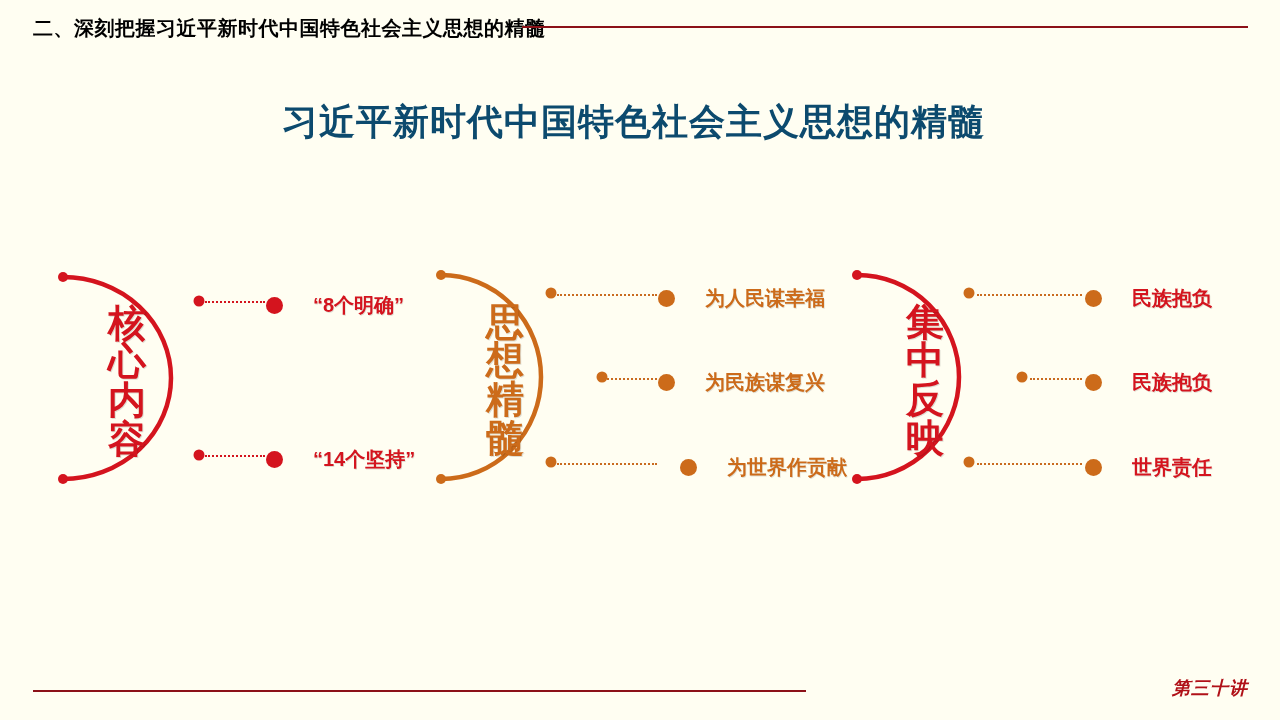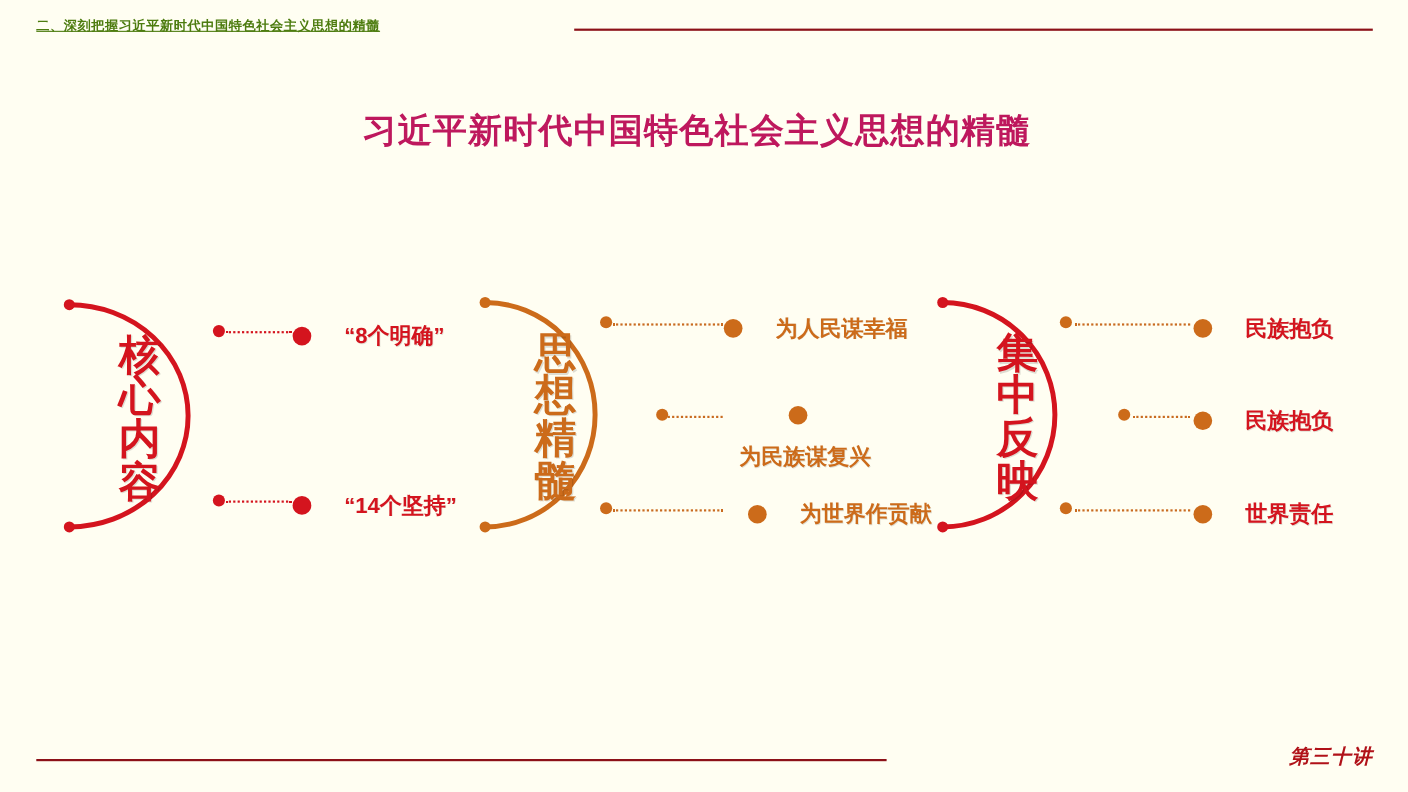--- a/index.html
+++ b/index.html
@@ -11,33 +11,33 @@
     position:relative;
   }
   .slide{position:absolute;inset:0;}
 
   
   .header{
     position:absolute;left:0;top:0;width:1280px;height:56px;
   }
   .header-text{
     position:absolute;left:33px;top:15px;
-    font-size:12px;font-weight:bold;color:#4d7c0f;
-    letter-spacing:.5px;white-space:nowrap;text-decoration:underline;
+    font-size:20px;font-weight:bold;color:#000000;
+    letter-spacing:.5px;white-space:nowrap;
   }
   .header-rule{
     position:absolute;left:522px;top:26px;width:726px;height:2px;
     background:#8c1118;
   }
 
   
   .main-title{
     position:absolute;left:0;top:98px;width:1267px;
     text-align:center;
-    font-size:31px;font-weight:bold;color:#be185d;
+    font-size:36px;font-weight:bold;color:#0c4a6e;
     letter-spacing:1px;white-space:nowrap;
   }
 
   
   .diagram{position:absolute;left:0;top:0;width:1280px;height:720px;}
   .group{position:absolute;top:0;height:720px;}
 
   .arc-wrap{position:absolute;}
   .arc-wrap svg{display:block;overflow:visible;}
 
@@ -150,21 +150,21 @@
         <span>髓</span>
       </div>
 
       <div class="leader" style="left:557px;top:294px;width:100px;"></div>
       <div class="node" style="left:658px;top:285px;">
         <div class="node-dot" style="background:#cc6b1a;"></div>
         <div class="node-label" style="color:#cc6b1a;">为人民谋幸福</div>
       </div>
 
       <div class="leader" style="left:607px;top:378px;width:50px;"></div>
-      <div class="node" style="left:658px;top:369px;flex-direction:column;">
+      <div class="node" style="left:658px;top:369px;">
         <div class="node-dot" style="background:#cc6b1a;"></div>
         <div class="node-label" style="color:#cc6b1a;">为民族谋复兴</div>
       </div>
 
       <div class="leader" style="left:557px;top:463px;width:100px;"></div>
       <div class="node" style="left:680px;top:454px;">
         <div class="node-dot" style="background:#cc6b1a;"></div>
         <div class="node-label" style="color:#cc6b1a;">为世界作贡献</div>
       </div>
     </div>

